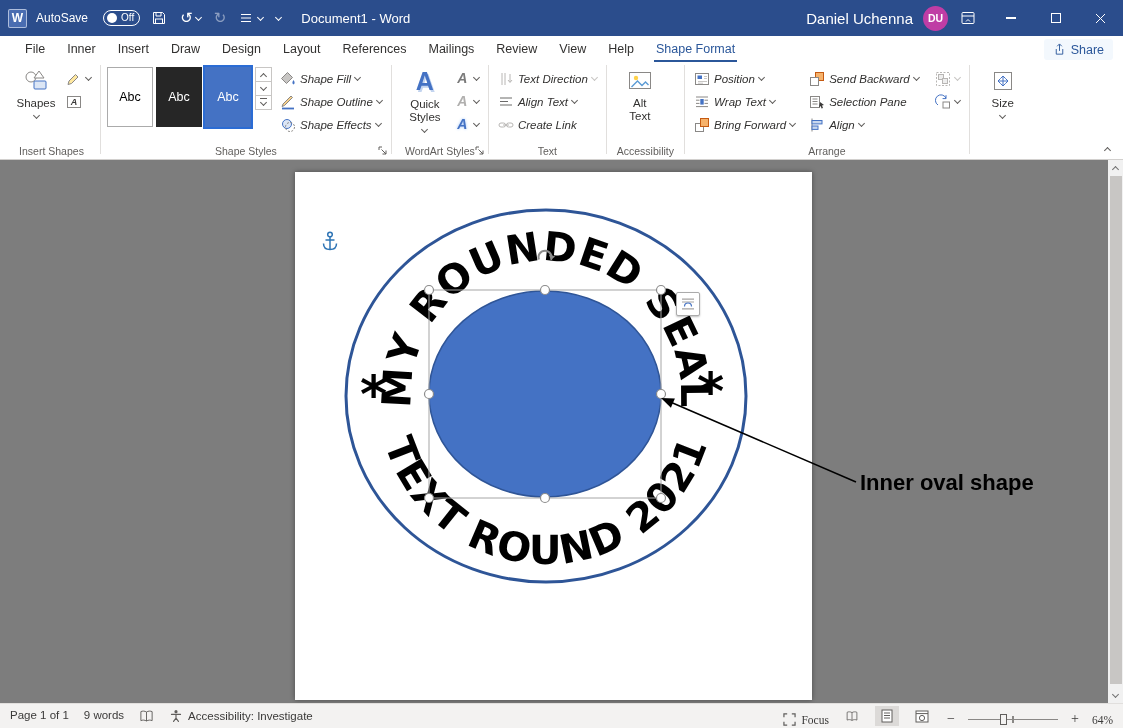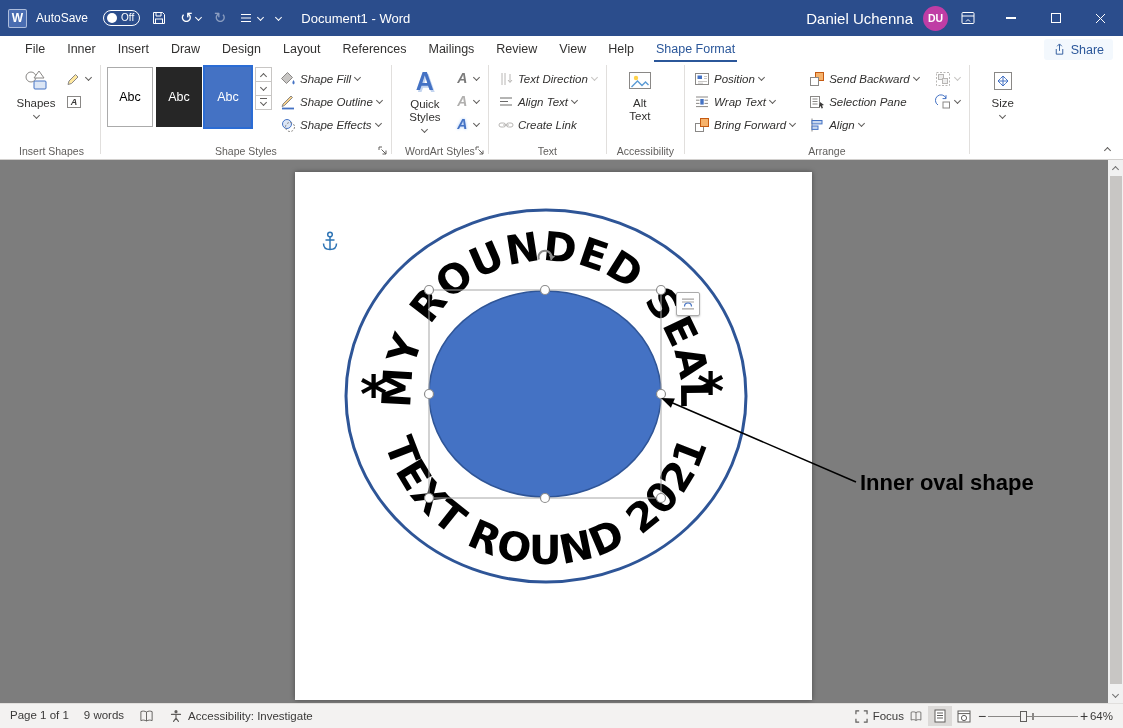--- a/index.html
+++ b/index.html
@@ -77,21 +77,21 @@
   
   .vscroll { position:absolute; right:0; top:160px; width:15px; height:543px; background:#f1f1f1; }
   .vs-arrow { position:absolute; left:0; width:15px; height:15px; display:flex; align-items:center; justify-content:center; }
   .vs-thumb { position:absolute; left:1.5px; width:12px; top:16px; height:508px; background:#c8c6c4; }
   .cvg { width:5px; height:5px; border-right:1.3px solid #707070; border-bottom:1.3px solid #707070; display:inline-block; }
 
   
   .statusbar { position:absolute; left:0; top:703px; width:1123px; height:25px; background:#f3f2f1; border-top:1px solid #e1dfdd; display:flex; align-items:center; font-size:11.5px; color:#3b3a39; padding:0 10px; }
   .sb-left { display:flex; align-items:flex-start; gap:15px; }
   .sb-item { display:flex; align-items:center; gap:5px; }
-  .sb-right { margin-left:auto; display:flex; align-items:center; gap:0; }
+  .sb-right { margin-left:auto; display:flex; align-items:flex-end; gap:11px;font-family:Liberation Serif, serif; }
   .viewbtn { width:24px; height:20px; display:flex; align-items:center; justify-content:center; }
   .viewbtn.active { background:#dcdad8; }
   .zoomtrack { position:relative; width:90px; height:14px; }
   .zoomtrack::before { content:""; position:absolute; left:0; right:0; top:6.5px; height:1.5px; background:#8a8886; }
   .zoomnotch { position:absolute; left:44px; top:3.5px; width:2px; height:7px; background:#8a8886; }
   .zoomknob { position:absolute; left:32px; top:2px; width:7px; height:10.5px; background:#f3f2f1; border:1px solid #605e5c; }
   .zbtn { width:12px; text-align:center; font-size:14px; line-height:14px; }
 </style>
 </head>
 <body>

